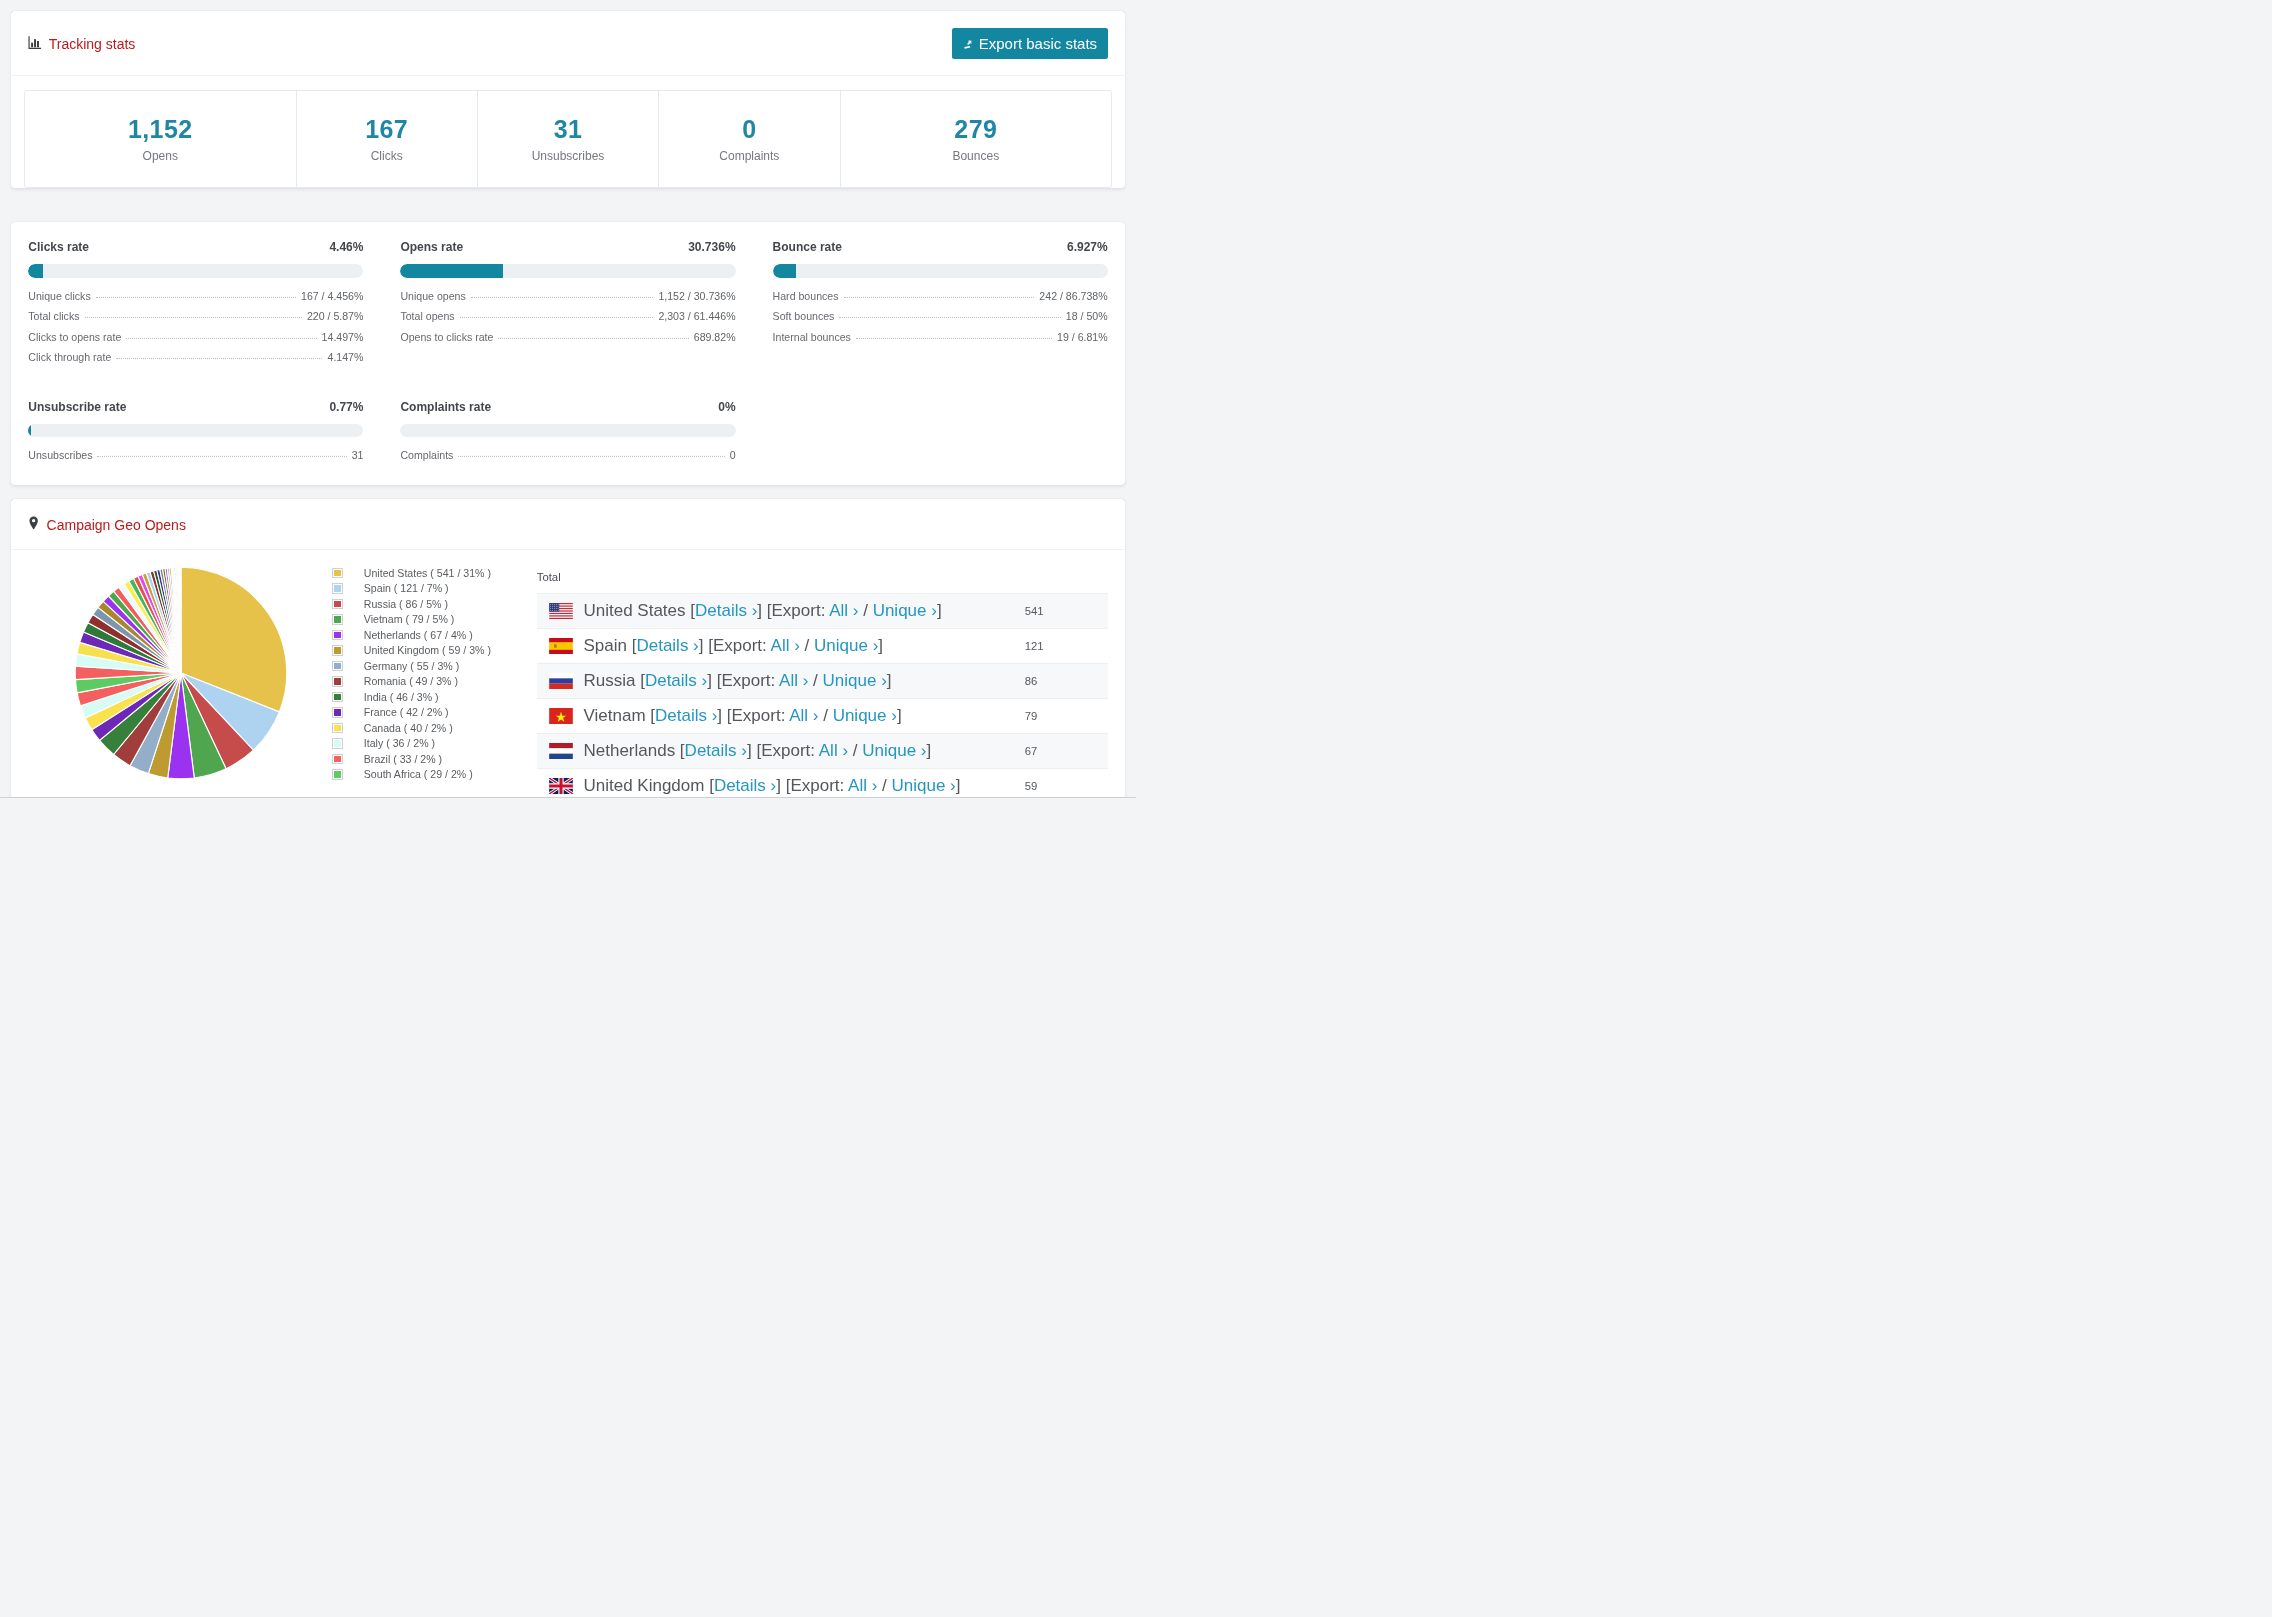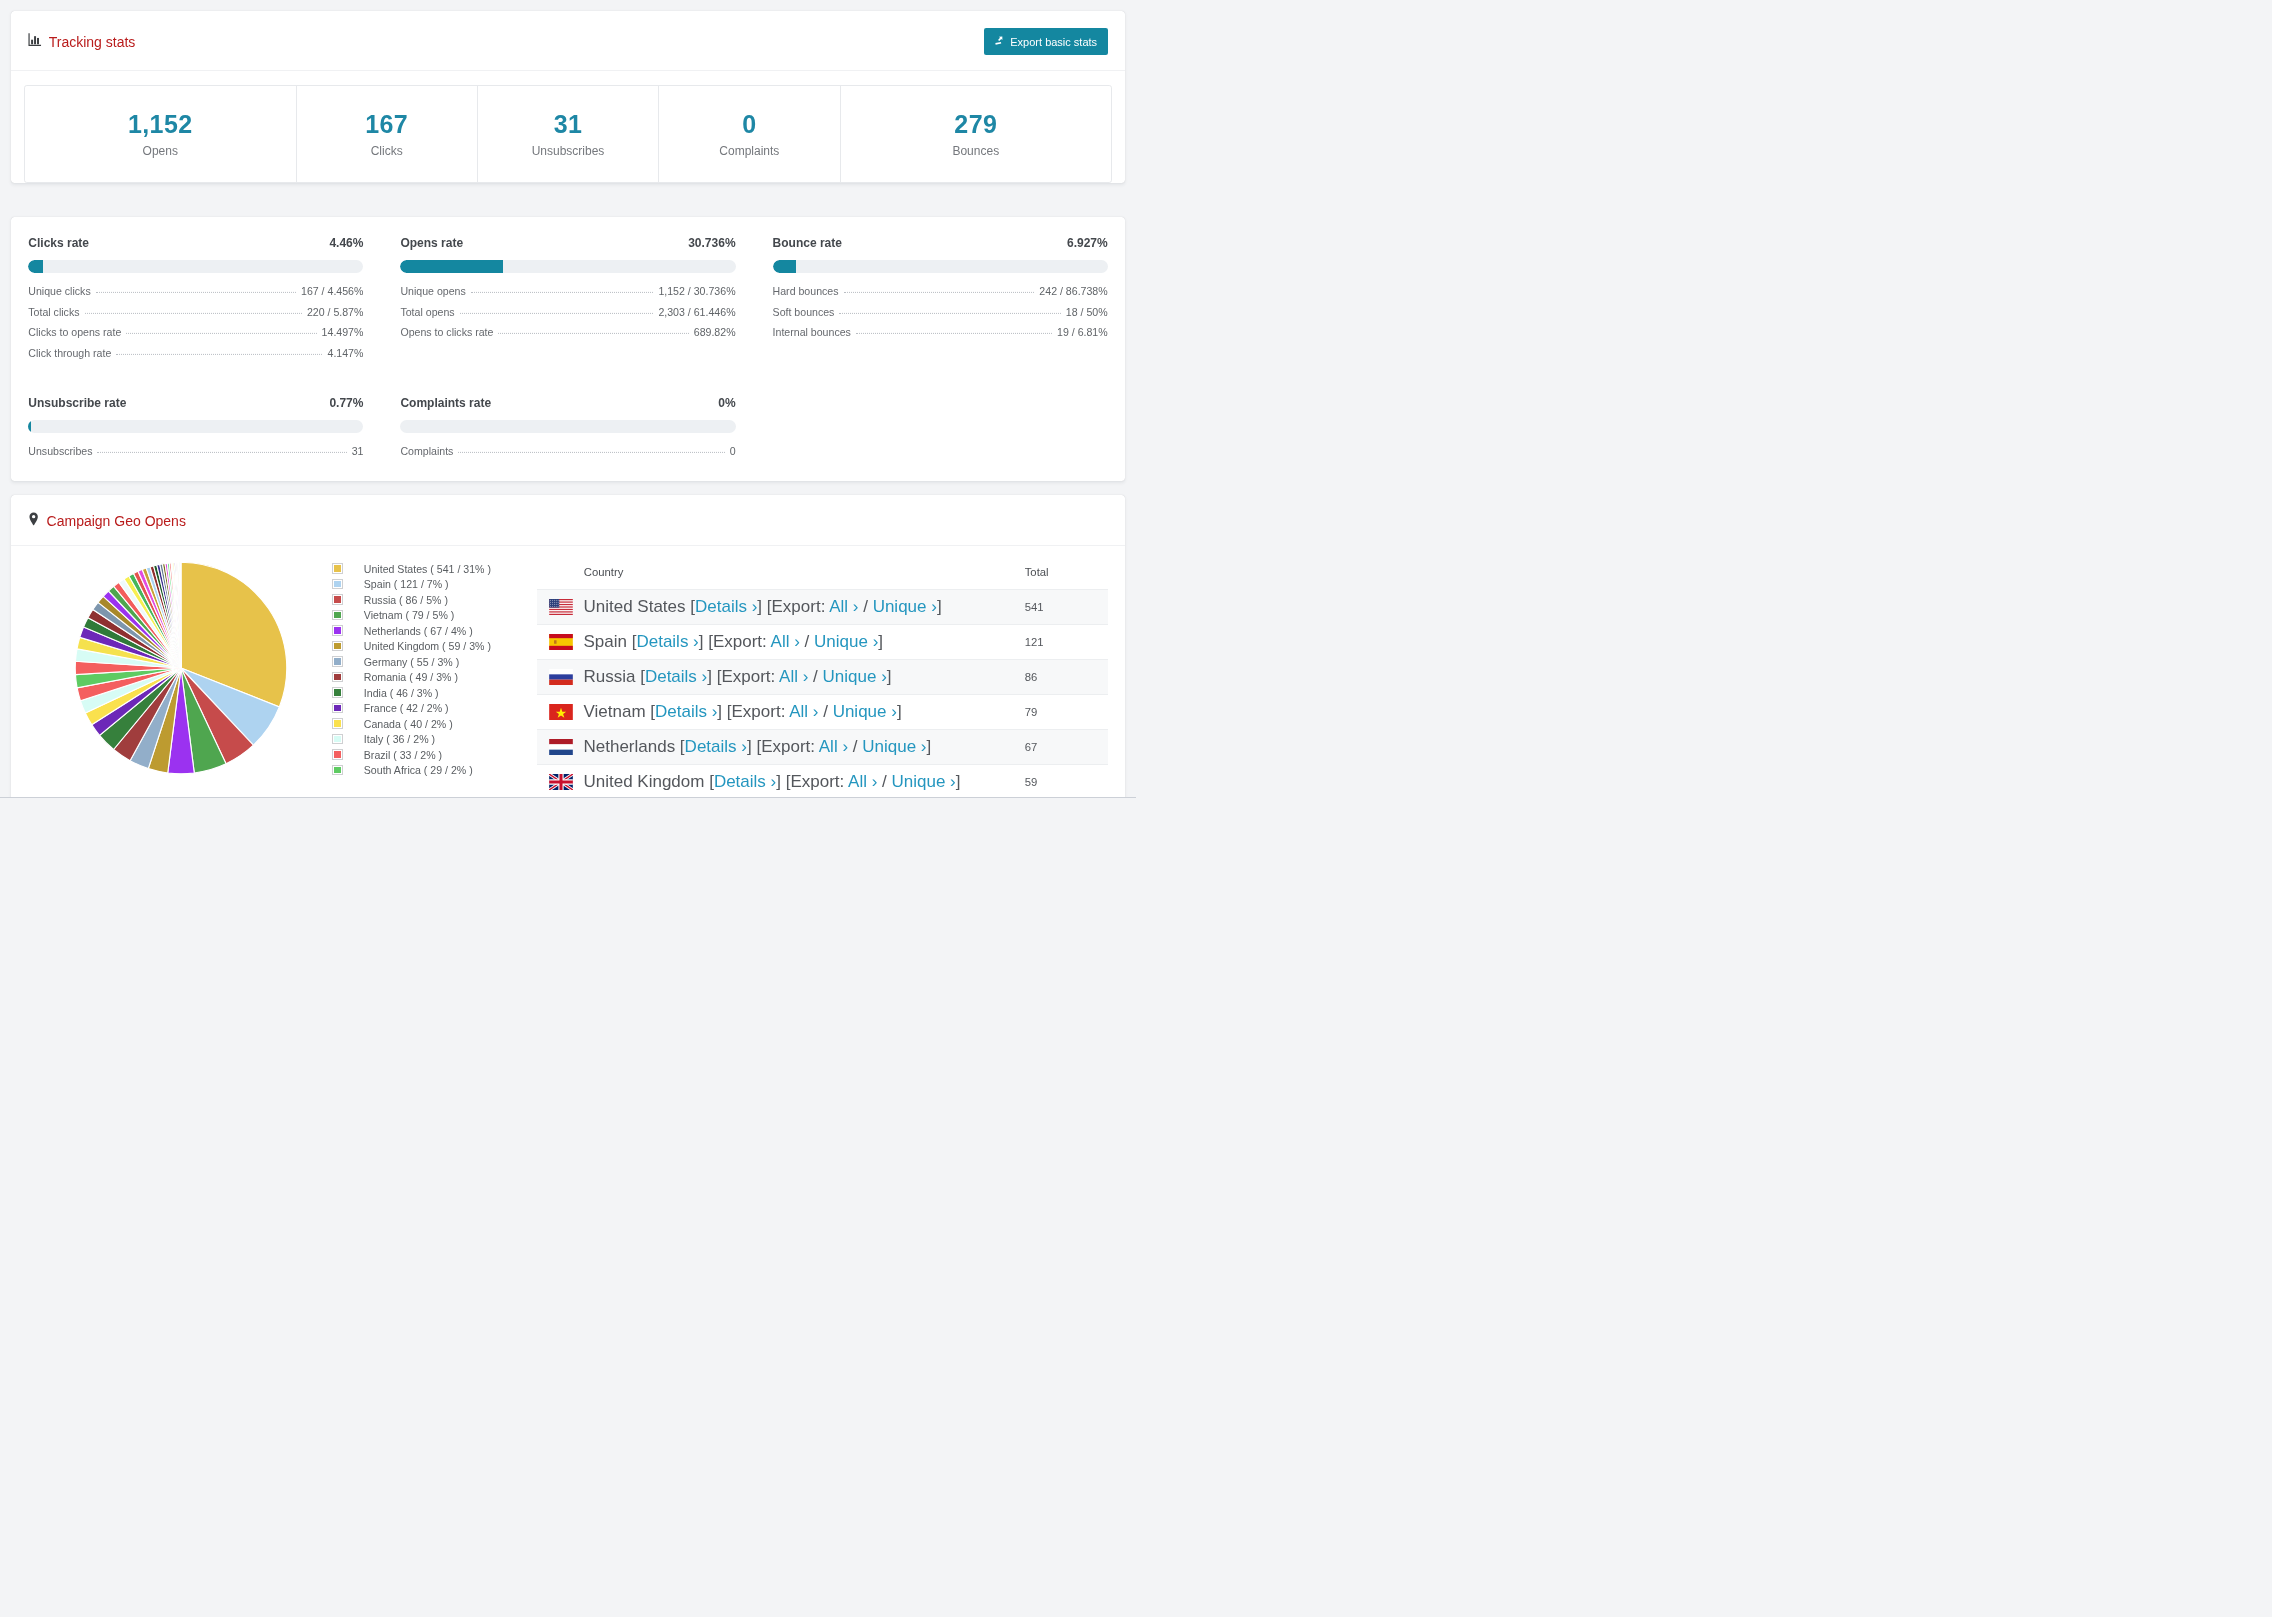--- a/index.html
+++ b/index.html
@@ -20,21 +20,21 @@
   .card-header {
     display:flex; align-items:center; justify-content:space-between;
     padding:17px 17px 15.5px 17px;
     border-bottom:0.7px solid #f0f1f3;
   }
   .card-title { display:flex; align-items:center; gap:7px; font-size:14px; color:#b91c1c; }
   .btn-teal {
     display:flex; align-items:center; gap:5.6px;
     background:#1487a0; color:#fff; border:none; cursor:pointer;
     font-family:"Liberation Sans", sans-serif;
-    font-size:11px; padding:7px 10.6px; border-radius:2.1px;
+    font-size:15px; padding:7px 10.6px; border-radius:2.1px;
   }
   .summary-panel {
     display:flex;
     margin:14px 12.7px 34px 12.7px;
     border:0.7px solid #e7e9ec; border-radius:2.8px;
     height:98px;
   }
   .summary-box {
     flex:1; display:flex; flex-direction:column; align-items:center; justify-content:center;
     border-right:0.7px solid #e7e9ec;
@@ -379,21 +379,20 @@
        <span class="legend-swatch" style="background:#f45f5f"></span>
        <span class="legend-text">Brazil ( 33 / 2% )</span>
      </div>
         <div class="legend-item">
        <span class="legend-swatch" style="background:#5ecb62"></span>
        <span class="legend-text">South Africa ( 29 / 2% )</span>
      </div>
       </div>
     <div class="geo-table">
       <div class="gt-header">
-        <div class="gt-country">Country</div>
         <div class="gt-total">Total</div>
       </div>
       <div id="gt-body">
           <div class="gt-row striped">
        <div class="gt-cell-country">
          <svg class="flag" viewBox="0 0 34 23">
                 <rect width="34" height="23" fill="#fff"></rect>
                 <rect y="0.00" width="34" height="1.77" fill="#c62b39"></rect>
                 <rect y="3.54" width="34" height="1.77" fill="#c62b39"></rect>
                 <rect y="7.08" width="34" height="1.77" fill="#c62b39"></rect>

